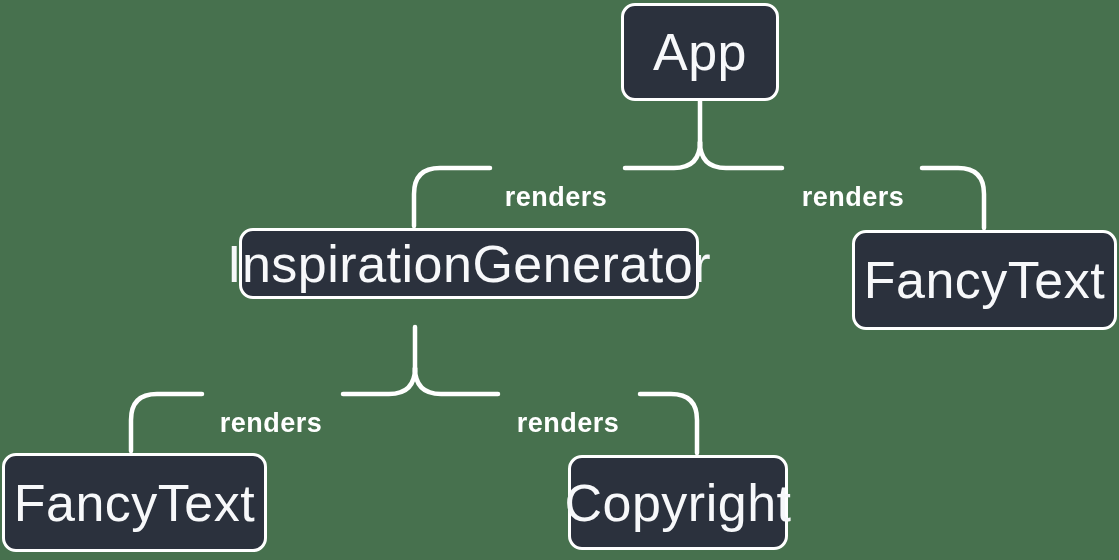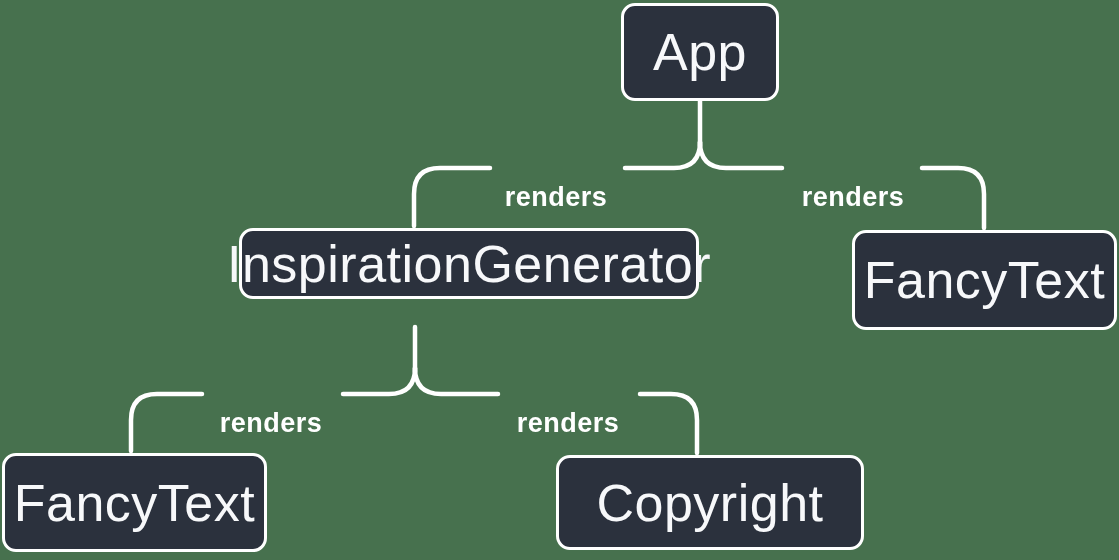--- a/index.html
+++ b/index.html
@@ -76,21 +76,21 @@
   </div>
 
   <div class="node" style="left:852px; top:230px; width:265px; height:100px;">
     <span>FancyText</span>
   </div>
 
   <div class="node" style="left:2px; top:453px; width:265px; height:99px;">
     <span>FancyText</span>
   </div>
 
-  <div class="node" style="left:556px; top:455px; width:308px; height:95px;justify-content:center;">
+  <div class="node" style="left:568px; top:455px; width:220px; height:95px;justify-content:center;">
     <span>Copyright</span>
   </div>
 
   <div class="edge-label" style="left:556px; top:168px;">renders</div>
 
   <div class="edge-label" style="left:853px; top:168px;">renders</div>
 
   <div class="edge-label" style="left:271px; top:394px;">renders</div>
 
   <div class="edge-label" style="left:568px; top:394px;">renders</div>

